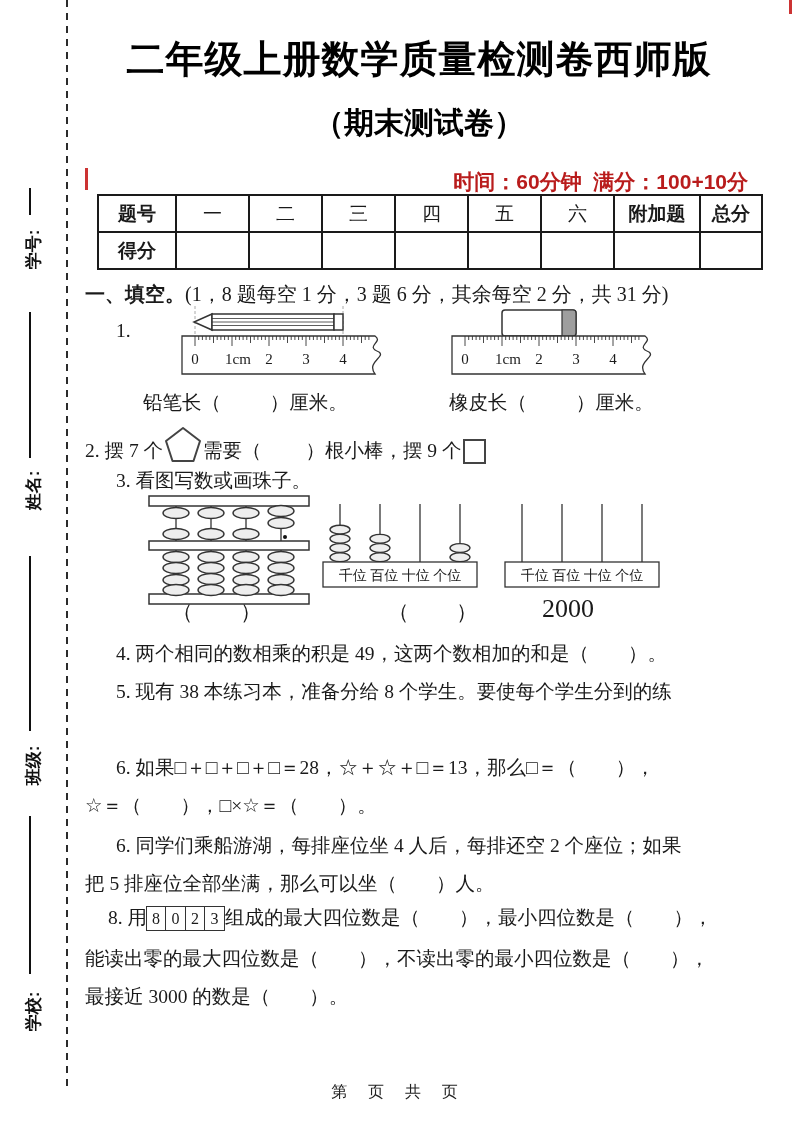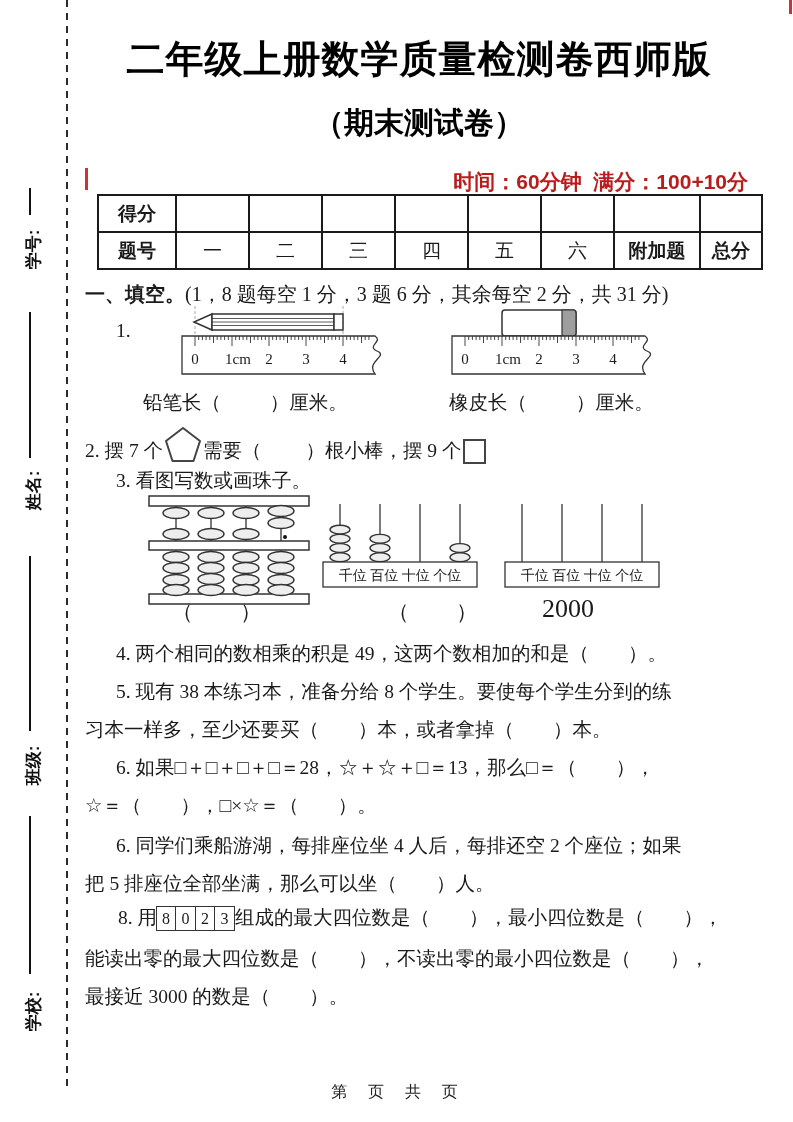--- a/index.html
+++ b/index.html
@@ -89,40 +89,40 @@
   <div class="red-mark" style="left:85px;top:168px;width:3px;height:22px;"></div>
   <div class="red-mark" style="left:789px;top:0;width:3px;height:14px;"></div>
 
   <div class="abs title">二年级上册数学质量检测卷西师版</div>
   <div class="abs subtitle">（期末测试卷）</div>
   <div class="abs meta pre">时间：60分钟  满分：100+10分</div>
 
   <table class="score">
     <tbody>
         <tr>
-      <td class="bhdr">得分</td>
-      <td></td>
-      <td></td>
-      <td></td>
-      <td></td>
-      <td></td>
-      <td></td>
-      <td></td>
-      <td></td>
-    </tr>
-    <tr>
       <td class="bhdr" style="width:76px;">题号</td>
       <td style="width:71px;">一</td>
       <td style="width:71px;">二</td>
       <td style="width:71px;">三</td>
       <td style="width:71px;">四</td>
       <td style="width:71px;">五</td>
       <td style="width:71px;">六</td>
       <td class="bhdr" style="width:84px;">附加题</td>
       <td class="bhdr" style="width:60px;">总分</td>
+    </tr>
+    <tr>
+      <td class="bhdr">得分</td>
+      <td></td>
+      <td></td>
+      <td></td>
+      <td></td>
+      <td></td>
+      <td></td>
+      <td></td>
+      <td></td>
     </tr>
   </tbody>
     </table>
 
   <div class="abs qline" style="left:85px;top:281px;font-size:20px;"><span class="sec-bold">一、填空。</span><span>(1，8 题每空 1 分，3 题 6 分，其余每空 2 分，共 31 分)</span></div>
 
   <div class="abs qline" style="left:116px;top:318px;">1.</div>
 
   <svg class="abs" style="left:170px;top:304px;" width="228" height="82" viewBox="0 0 228 82">
     <line x1="25" y1="2" x2="25" y2="30" stroke="#aaa" stroke-width="1" stroke-dasharray="3,2"></line>
@@ -346,29 +346,28 @@
     <text x="82" y="80" font-size="14" text-anchor="middle">千位 百位 十位 个位</text>
   </svg>
 
   <div class="abs ansline" style="left:172px;top:598px;">（         ）</div>
   <div class="abs ansline" style="left:388px;top:598px;">（         ）</div>
   <div class="abs num2000" style="left:542px;top:594px;">2000</div>
 
   <div class="abs qline" style="left:116px;top:641px;">4. 两个相同的数相乘的积是 49，这两个数相加的和是（        ）。</div>
 
   <div class="abs qline" style="left:116px;top:679px;">5. 现有 38 本练习本，准备分给 8 个学生。要使每个学生分到的练</div>
-  <div class="abs qline" style="left:85px;top:717px;">习本一样多，至少还要买（        ）本，或者拿掉（        ）本。</div>
 
   <div class="abs qline" style="left:116px;top:755px;">6. 如果□＋□＋□＋□＝28，☆＋☆＋□＝13，那么□＝（        ），</div>
   <div class="abs qline" style="left:85px;top:793px;">☆＝（        ），□×☆＝（        ）。</div>
 
   <div class="abs qline" style="left:116px;top:833px;">6. 同学们乘船游湖，每排座位坐 4 人后，每排还空 2 个座位；如果</div>
   <div class="abs qline" style="left:85px;top:871px;">把 5 排座位全部坐满，那么可以坐（        ）人。</div>
 
-  <div class="abs flexline" style="left:118px;top:905px;">
+  <div class="abs flexline" style="left:108px;top:905px;">
     <span class="qline">8. 用</span>
     <span class="digit-box">8</span>
     <span class="digit-box">0</span>
     <span class="digit-box">2</span>
     <span class="digit-box">3</span>
     <span class="qline">组成的最大四位数是（        ），最小四位数是（        ），</span>
   </div>
   <div class="abs qline" style="left:85px;top:946px;">能读出零的最大四位数是（        ），不读出零的最小四位数是（        ），</div>
   <div class="abs qline" style="left:85px;top:984px;">最接近 3000 的数是（        ）。</div>
 

